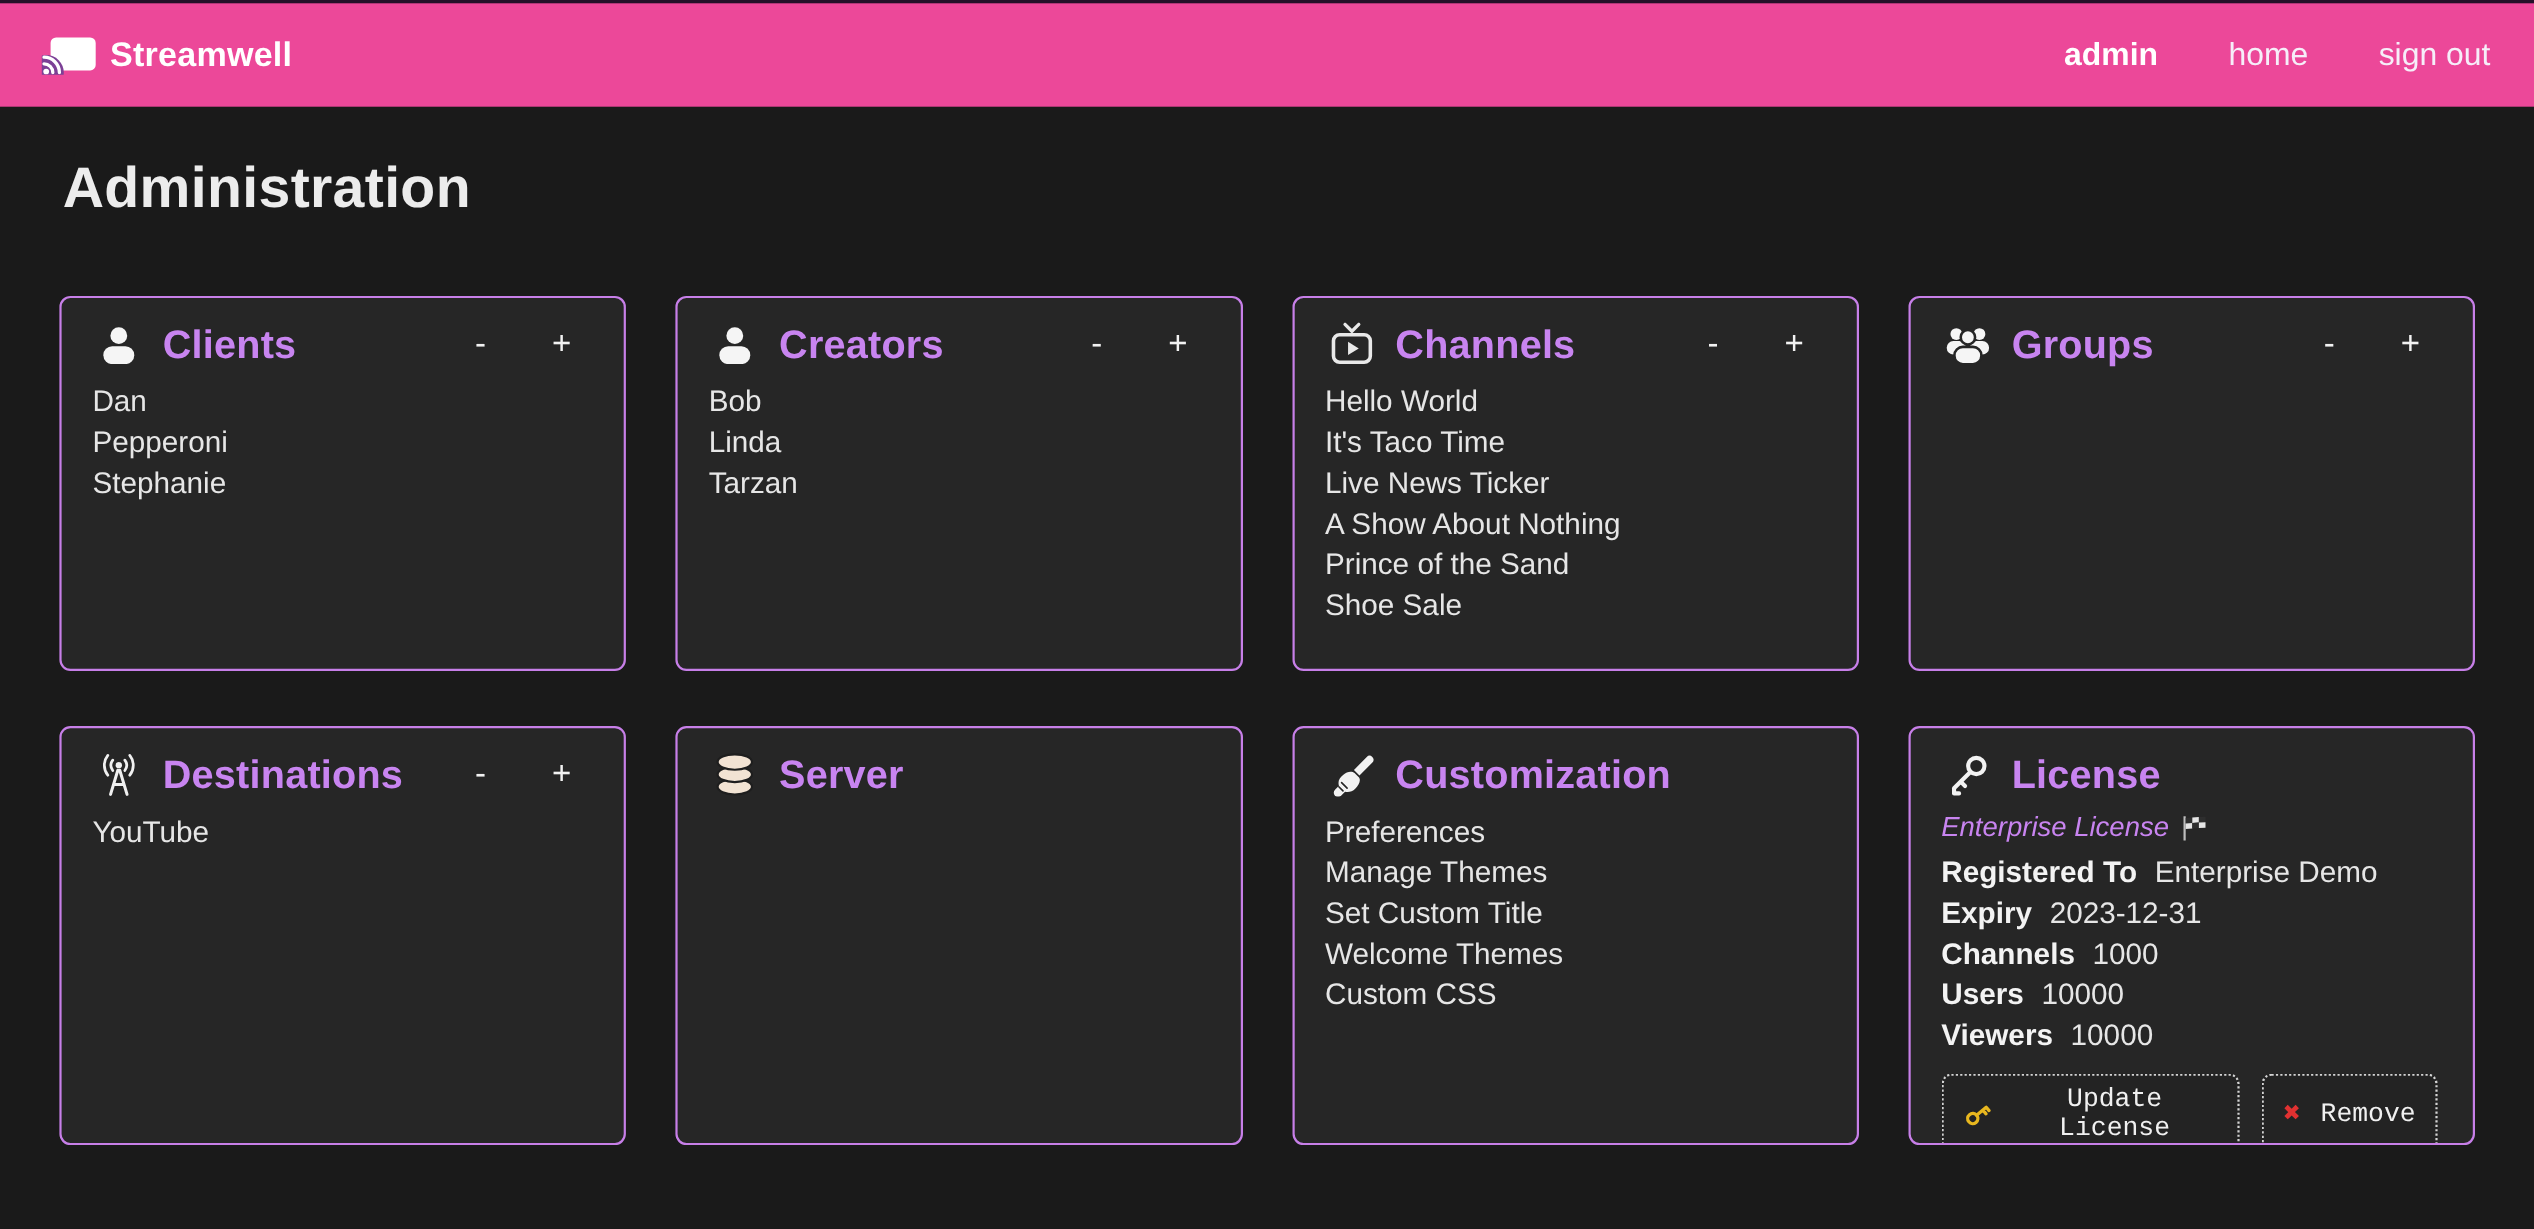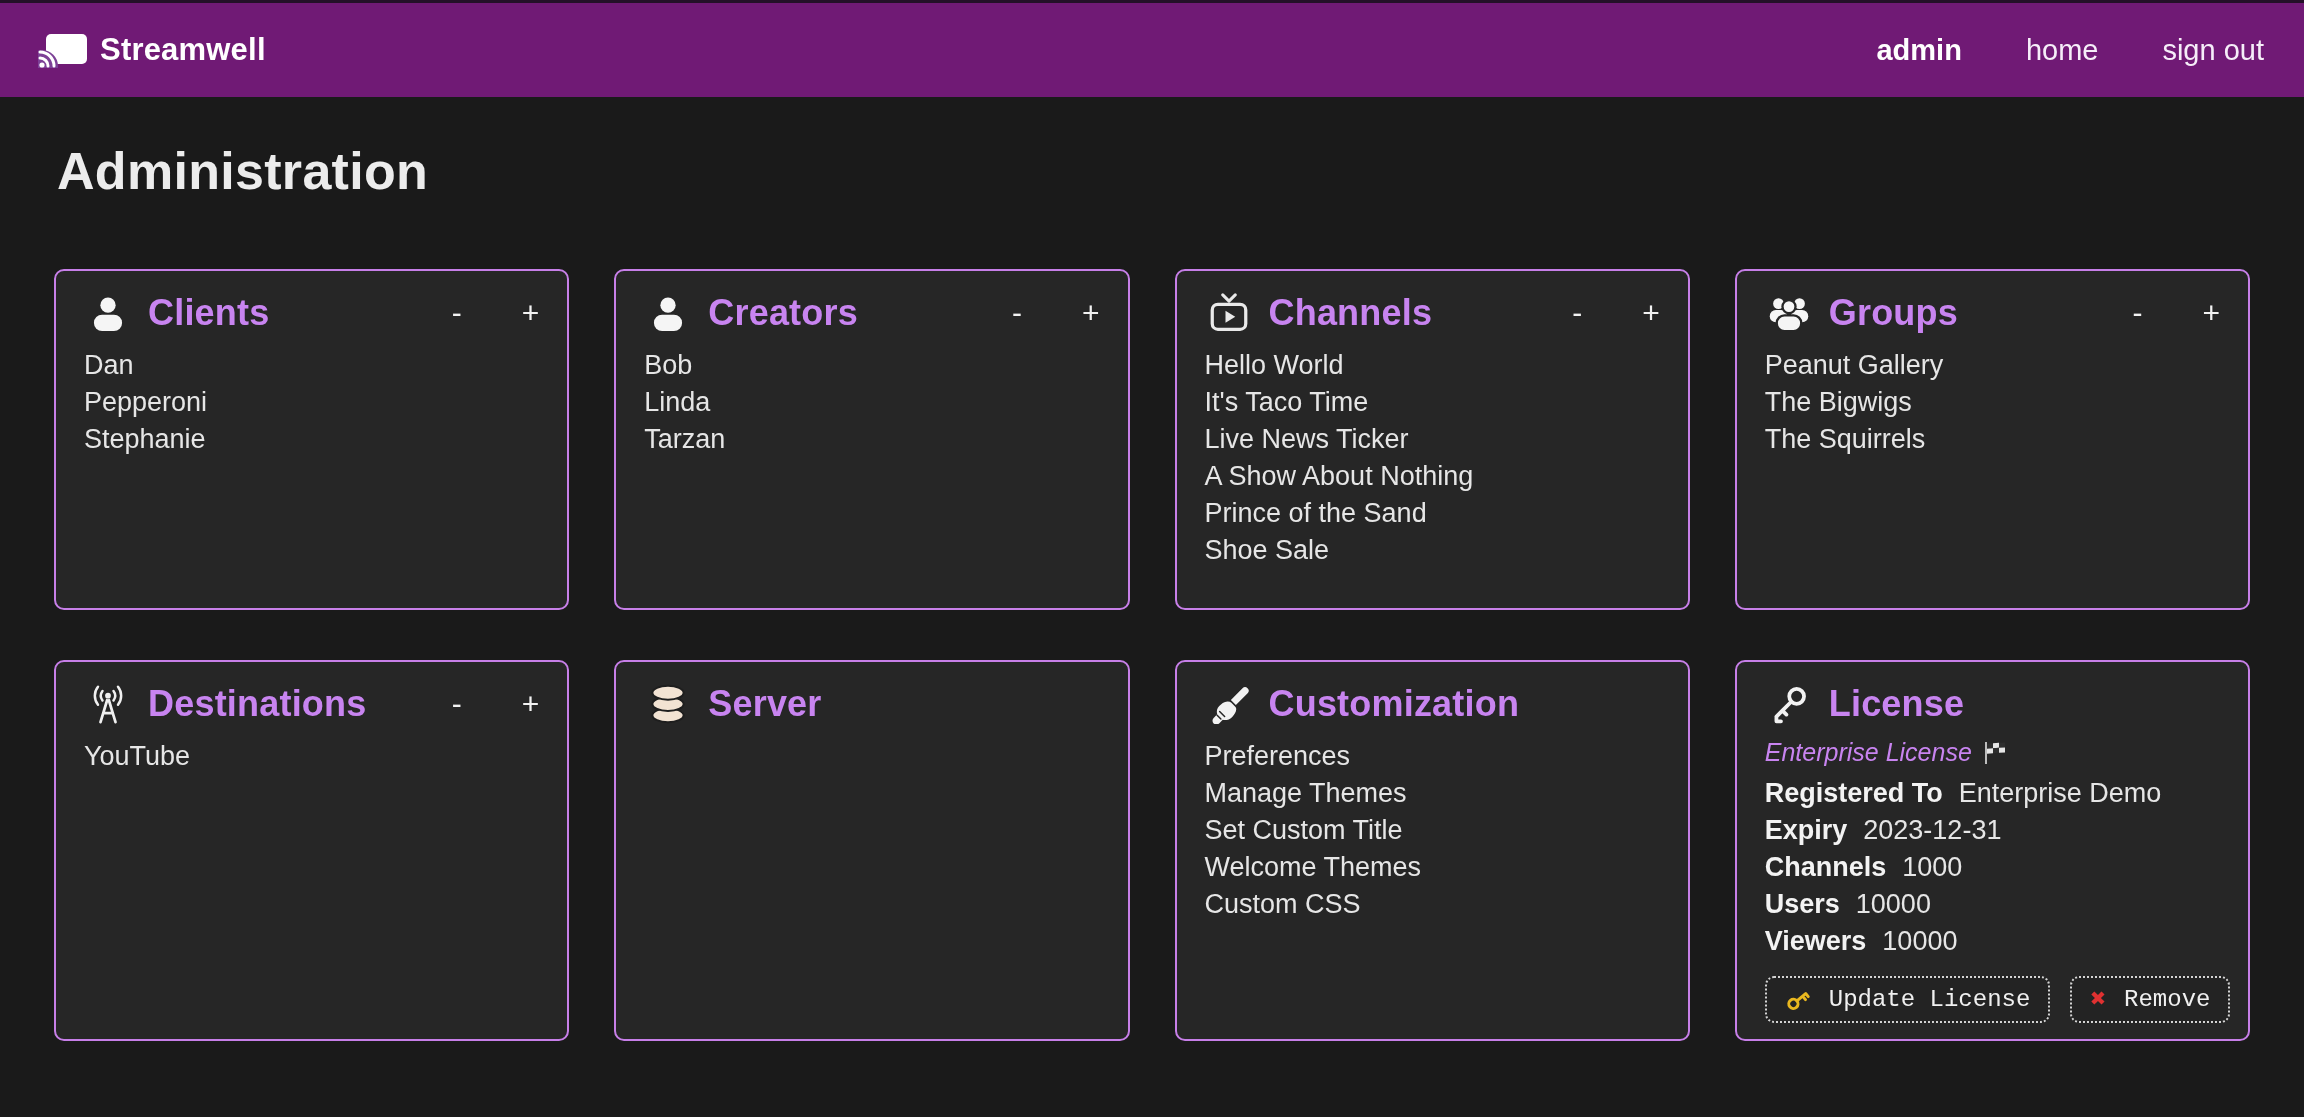--- a/index.html
+++ b/index.html
@@ -1,35 +1,35 @@
 <!DOCTYPE html>
 <html><head>
 <meta charset="utf-8">
 <style>
   * { margin:0; padding:0; box-sizing:border-box; }
   html,body { width:2304px; height:1117px; background:#1a1a1a; overflow:hidden;
               font-family:"Liberation Sans", sans-serif; }
 
   
-  .topbar { height:97px; background:#701a75; display:flex; align-items:center;
+  .topbar { height:97px; background:#ec4899; display:flex; align-items:center;
             padding:0 40px 0 38px; border-top:3px solid #241028; }
   .brand { display:flex; align-items:center; gap:12px; cursor:pointer; }
   .brand-name { color:#ffffff; font-size:31px; font-weight:700; letter-spacing:.2px; }
   .nav { margin-left:auto; display:flex; align-items:flex-start; gap:64px; }
   .nav-link { color:#f6eef9; font-size:29px; cursor:pointer; }
   .nav-link.active { font-weight:700; color:#ffffff; }
 
   
   .page-title { margin:44px 0 0 57px; font-size:52px; font-weight:600; color:#ececec; letter-spacing:.3px; }
 
   .grid { margin-top:68px; display:grid; grid-template-columns:repeat(4,1fr);
           grid-template-rows:341px 381px; gap:50px 45px; padding:0 54px; }
 
   .card { background:#262626; border:2px solid #c77fe8; border-radius:10px;
-          padding:20px 12px 18px 28px; overflow:hidden; }
+          padding:20px 32px 18px 28px; overflow:hidden; }
   .card-head { display:flex; align-items:center; gap:16px; margin-bottom:12px; }
   .card-icon { width:48px; height:44px; display:flex; align-items:center; justify-content:center; flex:0 0 auto; }
   .card-title { font-size:36px; font-weight:700; color:#c884f0; letter-spacing:.2px; }
   .controls { margin-left:auto; display:flex; align-items:center; gap:48px; padding-right:10px; }
   .ctrl { background:none; border:none; color:#f2f2f2; font-size:30px; line-height:1;
           font-family:"Liberation Sans", sans-serif; cursor:pointer; padding:4px 6px; }
 
   .items { list-style:none; }
   .items li { font-size:27px; line-height:37px; color:#e6e6e6; cursor:pointer; }
 
@@ -151,25 +151,20 @@
           <circle cx="18" cy="10.5" r="5.6" fill="#f5f5f5" stroke="#262626" stroke-width="2"></circle>
           <rect x="7.5" y="18" width="21" height="13.5" rx="6.6" fill="#f5f5f5" stroke="#262626" stroke-width="2"></rect>
         </svg>
       </span>
       <h2 class="card-title">Groups</h2>
       <div class="controls">
         <button class="ctrl">-</button>
         <button class="ctrl">+</button>
       </div>
     </div>
-    <ul class="items">
-      <li>Peanut Gallery</li>
-      <li>The Bigwigs</li>
-      <li>The Squirrels</li>
-    </ul>
   </section>
 
   <section class="card">
     <div class="card-head">
       <span class="card-icon">
         <svg width="40" height="40" viewBox="0 0 32 32">
           <circle cx="16" cy="9.3" r="2.3" fill="#f0f0f0"></circle>
           <path d="M11.6 5.6 a6.4 6.4 0 0 0 0 7.6" fill="none" stroke="#f0f0f0" stroke-width="2" stroke-linecap="round"></path>
           <path d="M20.4 5.6 a6.4 6.4 0 0 1 0 7.6" fill="none" stroke="#f0f0f0" stroke-width="2" stroke-linecap="round"></path>
           <path d="M8 2.2 a11.5 11.5 0 0 0 0 14.4" fill="none" stroke="#f0f0f0" stroke-width="2" stroke-linecap="round"></path>

